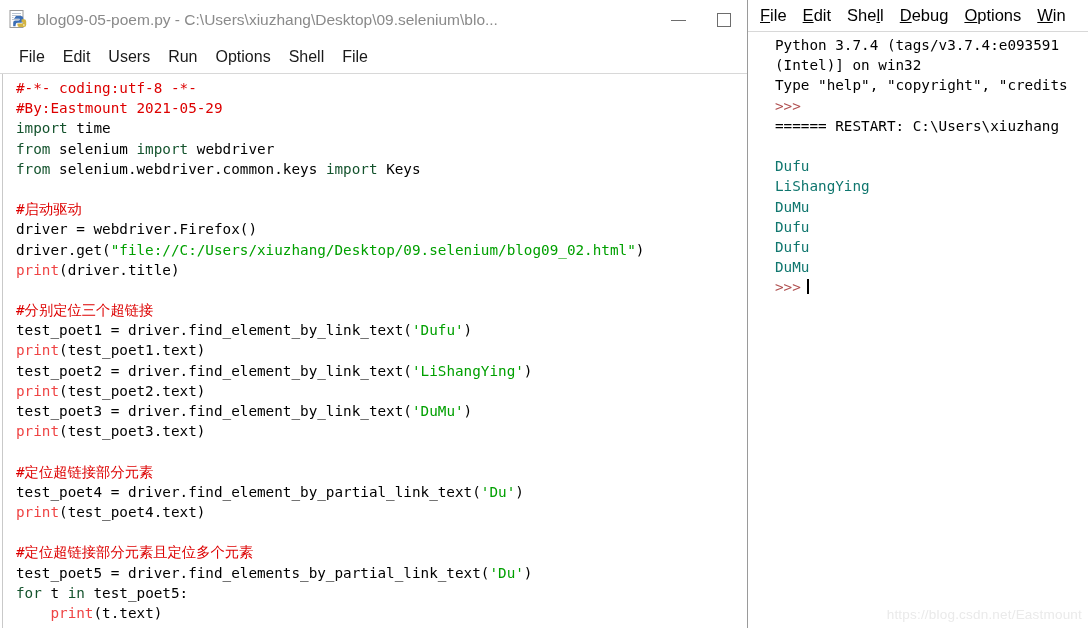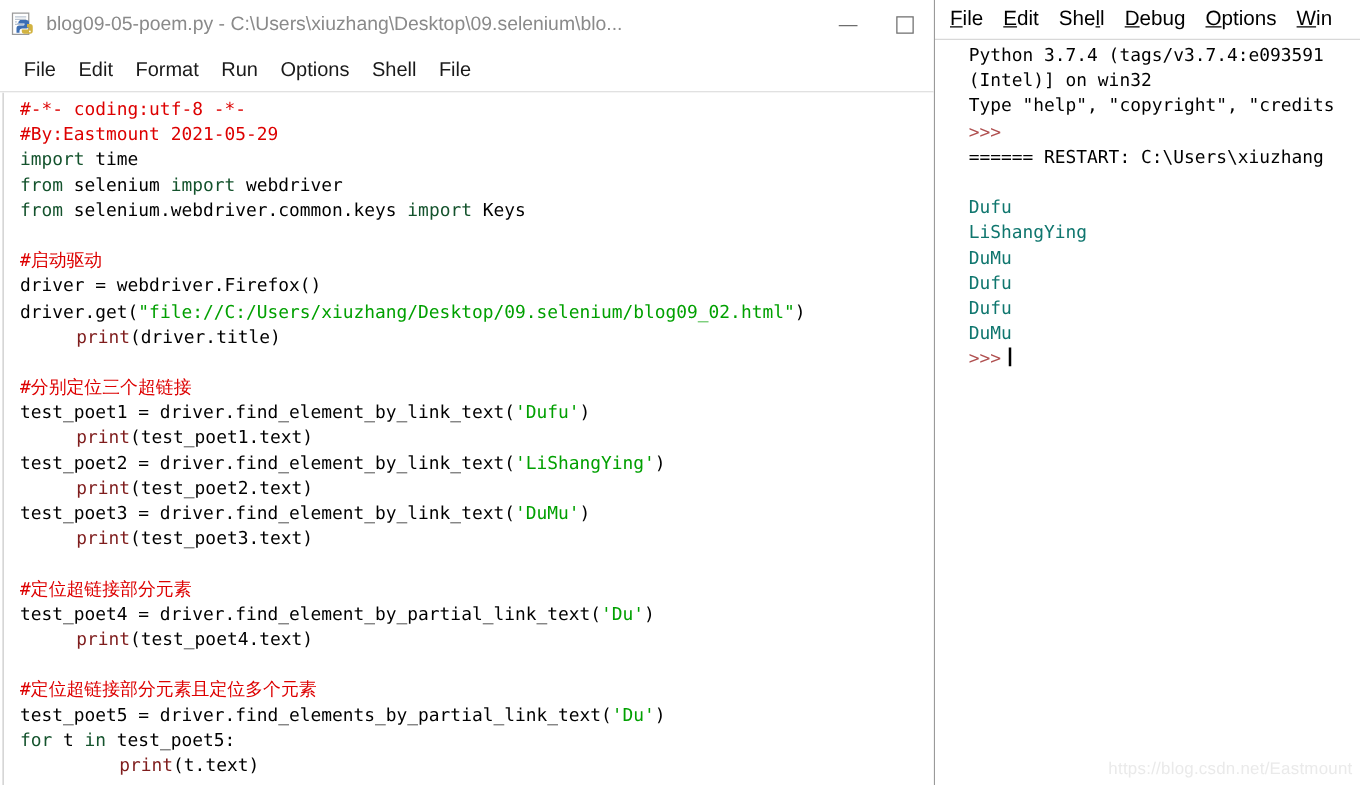--- a/index.html
+++ b/index.html
@@ -121,21 +121,21 @@
     top: 4px;
     right: 0;
     font-family: "DejaVu Sans Mono", "Liberation Mono", monospace;
     font-size: 14.3px;
     line-height: 20.2px;
     white-space: pre;
     color: #000000;
   }
   .code-text .ln { display: block; height: 20.2px; }
   .kw   { color: #14532d; }
-  .bi   { color: #7f1d1d; margin-left: 45px; }
+  .bi   { color: #ef4444; }
   .str  { color: #00a000; }
   .cmt  { color: #dd0000; }
 
   
   .shell-window {
     position: relative;
     width: 340px;
     height: 628px;
     background: #ffffff;
     display: flex;
@@ -241,21 +241,21 @@
         </div>
         <div class="win-btn">
           <span class="max-glyph"></span>
         </div>
       </div>
     </div>
 
     <div class="menubar" id="editor-menubar">
         <div class="menu-item">File</div>
         <div class="menu-item">Edit</div>
-        <div class="menu-item">Format</div>
+        <div class="menu-item">Users</div>
         <div class="menu-item">Run</div>
         <div class="menu-item">Options</div>
         <div class="menu-item">Shell</div>
         <div class="menu-item">File</div>
       </div>
 
     <div class="code-area">
       <div class="gutter-line"></div>
       <div class="code-text" id="editor-code"><span class="ln"><span class="cmt">#-*- coding:utf-8 -*-</span></span><span class="ln"><span class="cmt">#By:Eastmount 2021-05-29</span></span><span class="ln"><span class="kw">import</span><span> time</span></span><span class="ln"><span class="kw">from</span><span> selenium </span><span class="kw">import</span><span> webdriver</span></span><span class="ln"><span class="kw">from</span><span> selenium.webdriver.common.keys </span><span class="kw">import</span><span> Keys</span></span><span class="ln">&nbsp;</span><span class="ln"><span class="cmt">#启动驱动</span></span><span class="ln"><span>driver = webdriver.Firefox()</span></span><span class="ln"><span>driver.get(</span><span class="str">"file://C:/Users/xiuzhang/Desktop/09.selenium/blog09_02.html"</span><span>)</span></span><span class="ln"><span class="bi">print</span><span>(driver.title)</span></span><span class="ln">&nbsp;</span><span class="ln"><span class="cmt">#分别定位三个超链接</span></span><span class="ln"><span>test_poet1 = driver.find_element_by_link_text(</span><span class="str">'Dufu'</span><span>)</span></span><span class="ln"><span class="bi">print</span><span>(test_poet1.text)</span></span><span class="ln"><span>test_poet2 = driver.find_element_by_link_text(</span><span class="str">'LiShangYing'</span><span>)</span></span><span class="ln"><span class="bi">print</span><span>(test_poet2.text)</span></span><span class="ln"><span>test_poet3 = driver.find_element_by_link_text(</span><span class="str">'DuMu'</span><span>)</span></span><span class="ln"><span class="bi">print</span><span>(test_poet3.text)</span></span><span class="ln">&nbsp;</span><span class="ln"><span class="cmt">#定位超链接部分元素</span></span><span class="ln"><span>test_poet4 = driver.find_element_by_partial_link_text(</span><span class="str">'Du'</span><span>)</span></span><span class="ln"><span class="bi">print</span><span>(test_poet4.text)</span></span><span class="ln">&nbsp;</span><span class="ln"><span class="cmt">#定位超链接部分元素且定位多个元素</span></span><span class="ln"><span>test_poet5 = driver.find_elements_by_partial_link_text(</span><span class="str">'Du'</span><span>)</span></span><span class="ln"><span class="kw">for</span><span> t </span><span class="kw">in</span><span> test_poet5:</span></span><span class="ln"><span>    </span><span class="bi">print</span><span>(t.text)</span></span></div>
     </div>

